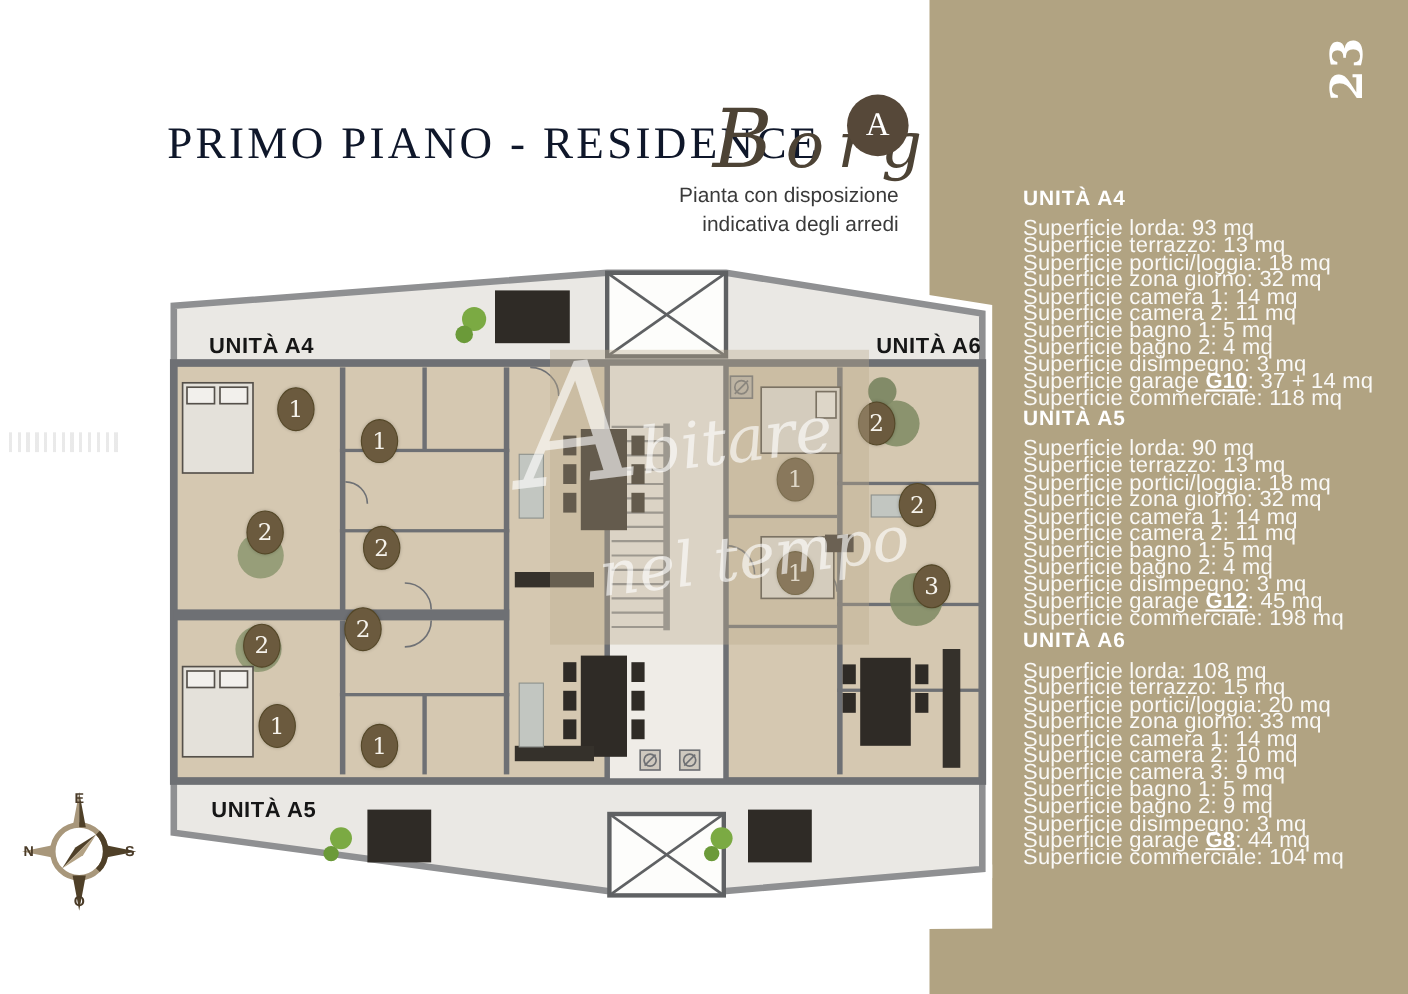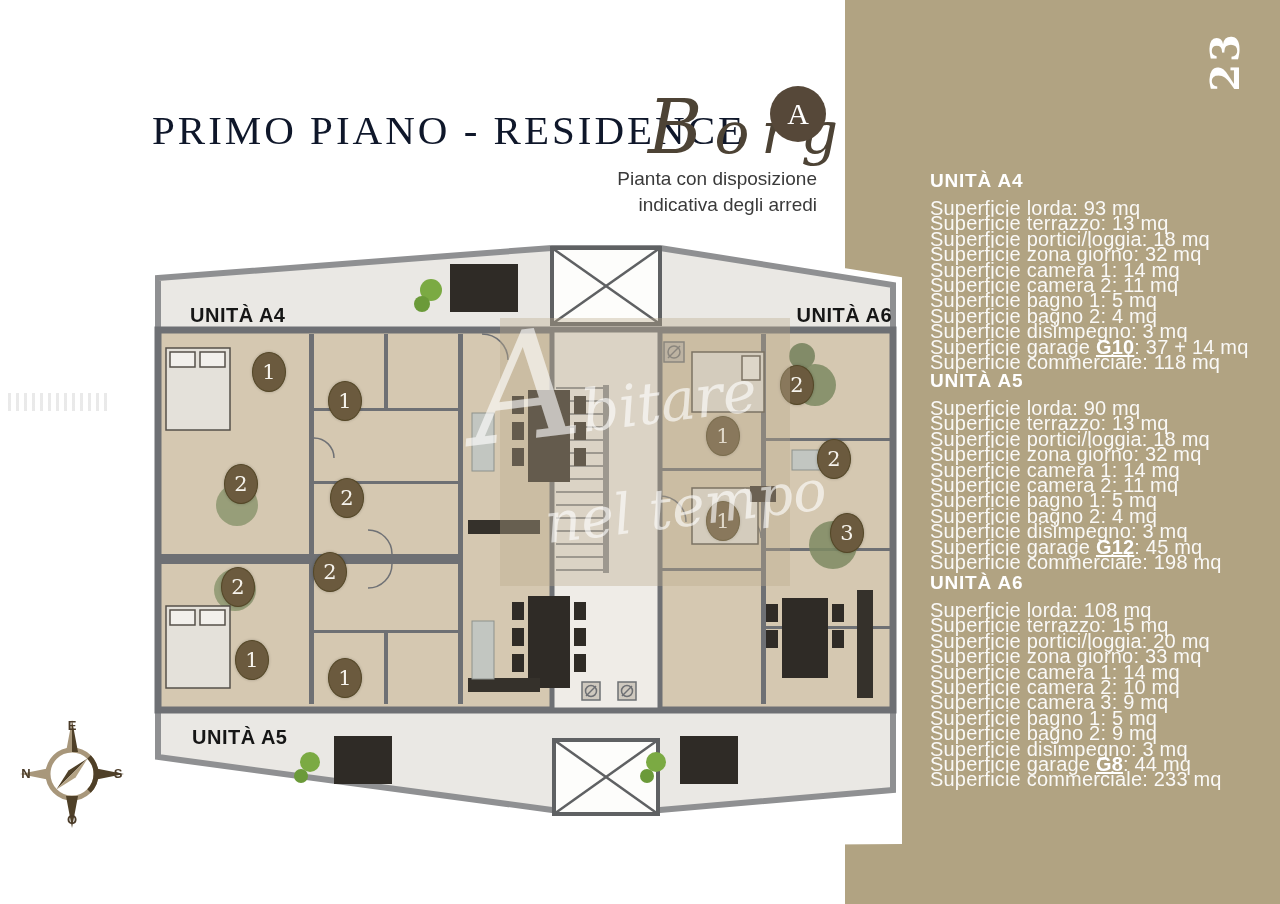--- a/index.html
+++ b/index.html
@@ -310,16 +310,16 @@
         <div class="spec-line">Superficie portici/loggia: 20 mq</div>
         <div class="spec-line">Superficie zona giorno: 33 mq</div>
         <div class="spec-line">Superficie camera 1: 14 mq</div>
         <div class="spec-line">Superficie camera 2: 10 mq</div>
         <div class="spec-line">Superficie camera 3: 9 mq</div>
         <div class="spec-line">Superficie bagno 1: 5 mq</div>
         <div class="spec-line">Superficie bagno 2: 9 mq</div>
         <div class="spec-line">Superficie disimpegno: 3 mq</div>
       </div>
     <div class="line"><span>Superficie garage </span><b>G8</b><span>: 44 mq</span></div>
-    <div class="line">Superficie commerciale: 233 mq</div>
+    <div class="line">Superficie commerciale: 104 mq</div>
   </section>
 
 </div>
 
 </body></html>

